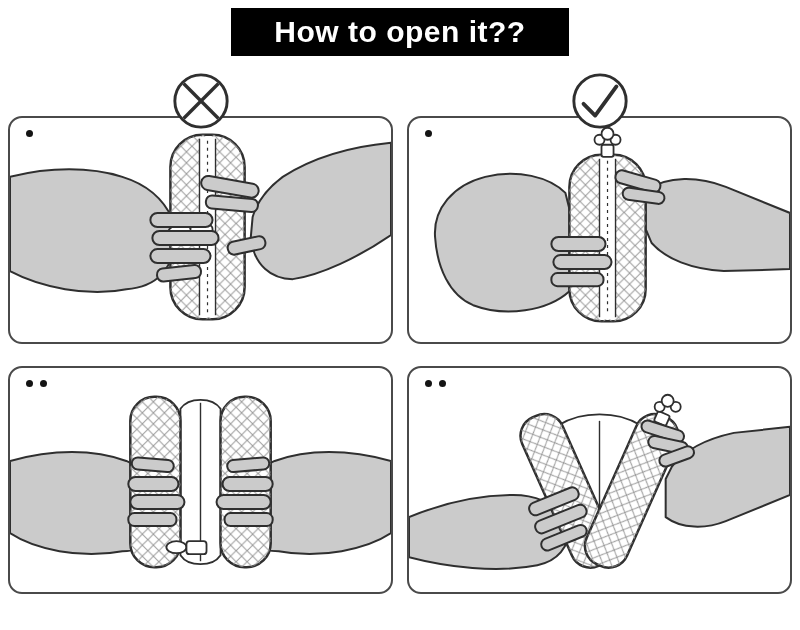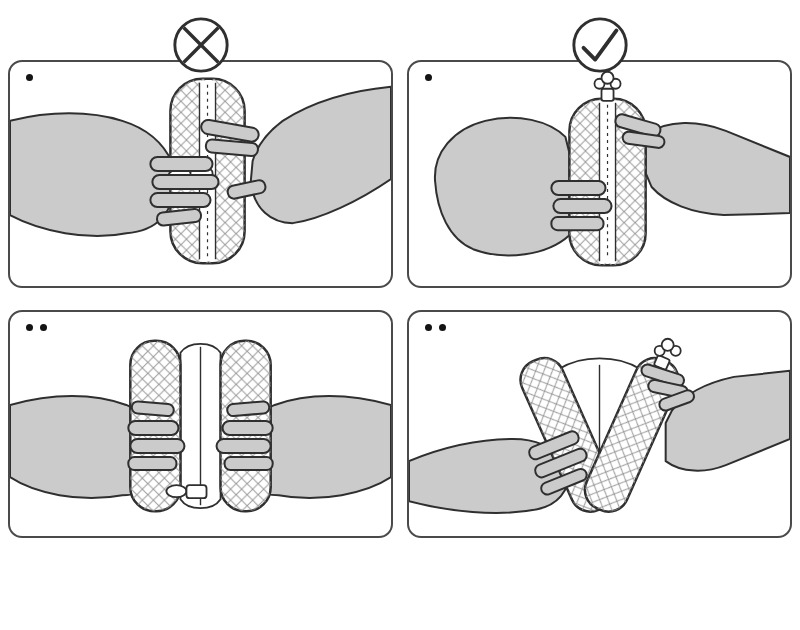--- a/index.html
+++ b/index.html
@@ -40,20 +40,23 @@
   svg .finger{fill:var(--hand);stroke:var(--line);stroke-width:2;}
   svg .pouch{fill:#ffffff;stroke:var(--line);stroke-width:2.5;}
   svg .thin{stroke:var(--line);stroke-width:1.4;fill:none;}
   svg .white{fill:#ffffff;stroke:var(--line);stroke-width:1.8;}
 </style>
 </head>
 <body>
 
 <div class="page">
 
+  <header class="title-bar">
+    <h1>How to open it??</h1>
+  </header>
 
   <main class="grid">
 
     <section class="panel">
       <div class="badge">
         <svg viewBox="0 0 64 64">
           <circle cx="32" cy="32" r="27" fill="#ffffff" stroke="var(--line)" stroke-width="3"></circle>
           <line x1="14" y1="14" x2="50" y2="50" stroke="var(--line)" stroke-width="3.5"></line>
           <line x1="50" y1="14" x2="14" y2="50" stroke="var(--line)" stroke-width="3.5"></line>
         </svg>

